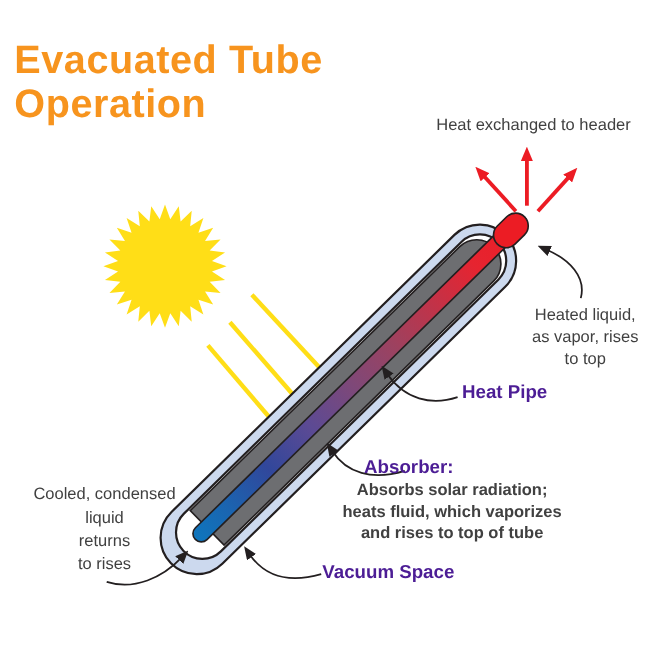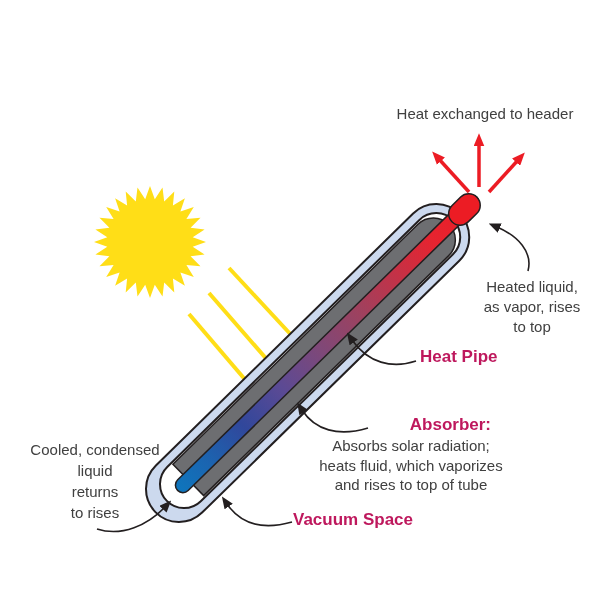--- a/index.html
+++ b/index.html
@@ -2,28 +2,28 @@
 <html><head>
 <meta charset="utf-8">
 <style>
   html,body{margin:0;padding:0;}
   body{width:600px;height:600px;position:relative;background:#ffffff;
        font-family:"Liberation Sans","DejaVu Sans",sans-serif;overflow:hidden;}
   .stage{position:absolute;inset:0;width:600px;height:600px;}
   svg.diagram{position:absolute;left:0;top:0;}
   .lbl{position:absolute;color:#404040;font-size:15px;line-height:1.32;white-space:pre-line;}
   .lbl.center{text-align:center;}
-  .lbl.bold{font-weight:bold;color:#be185d;font-size:17px;line-height:1.2;}
+  .lbl.bold{font-weight:bold;color:#4c1d95;font-size:17px;line-height:1.2;}
   .title{position:absolute;left:13px;top:34px;font-size:36px;font-weight:800;
          letter-spacing:0.5px;line-height:1.1;color:#F7941E;white-space:pre-line;}
   .heat-exchanged{left:375px;top:104px;width:220px;}
   .heated-liquid{left:462px;top:277px;width:140px;}
   .heat-pipe-lbl{left:420px;top:347px;}
-  .absorber-title{left:331px;top:415px;width:160px;text-align:right;}
-  .absorber-body{left:281px;top:436px;width:260px;line-height:1.3;}
+  .absorber-title{left:331px;top:415px;width:160px;text-align:left;}
+  .absorber-body{left:281px;top:436px;width:260px;line-height:1.3;font-weight:bold;}
   .cooled-liquid{left:15px;top:439px;width:160px;line-height:1.4;}
   .vacuum-lbl{left:293px;top:510px;text-align:right;}
 </style>
 </head>
 <body>
 
 <div class="stage">
 
   <svg class="diagram" width="600" height="600" viewBox="0 0 600 600">
     <defs>
@@ -75,20 +75,22 @@
 
     <g stroke="#231F20" stroke-width="1.6" fill="none">
       <path d="M416,361 C392,369 368,363 352,340" marker-end="url(#headBlack)"></path>
       <path d="M368,428 C338,437 315,430 302,410" marker-end="url(#headBlack)"></path>
       <path d="M292,522 C260,531 240,523 227,504" marker-end="url(#headBlack)"></path>
       <path d="M97,529 C122,537 148,525 165,507" marker-end="url(#headBlack)"></path>
       <path d="M528,271 C533,252 518,236 497,227" marker-end="url(#headBlack)"></path>
     </g>
   </svg>
 
+  <div class="title">Evacuated Tube
+Operation</div>
 
   <div class="lbl center heat-exchanged">Heat exchanged to header</div>
 
   <div class="lbl center heated-liquid">Heated liquid,
 as vapor, rises
 to top</div>
 
   <div class="lbl bold heat-pipe-lbl">Heat Pipe</div>
 
   <div class="lbl bold absorber-title">Absorber:</div>

